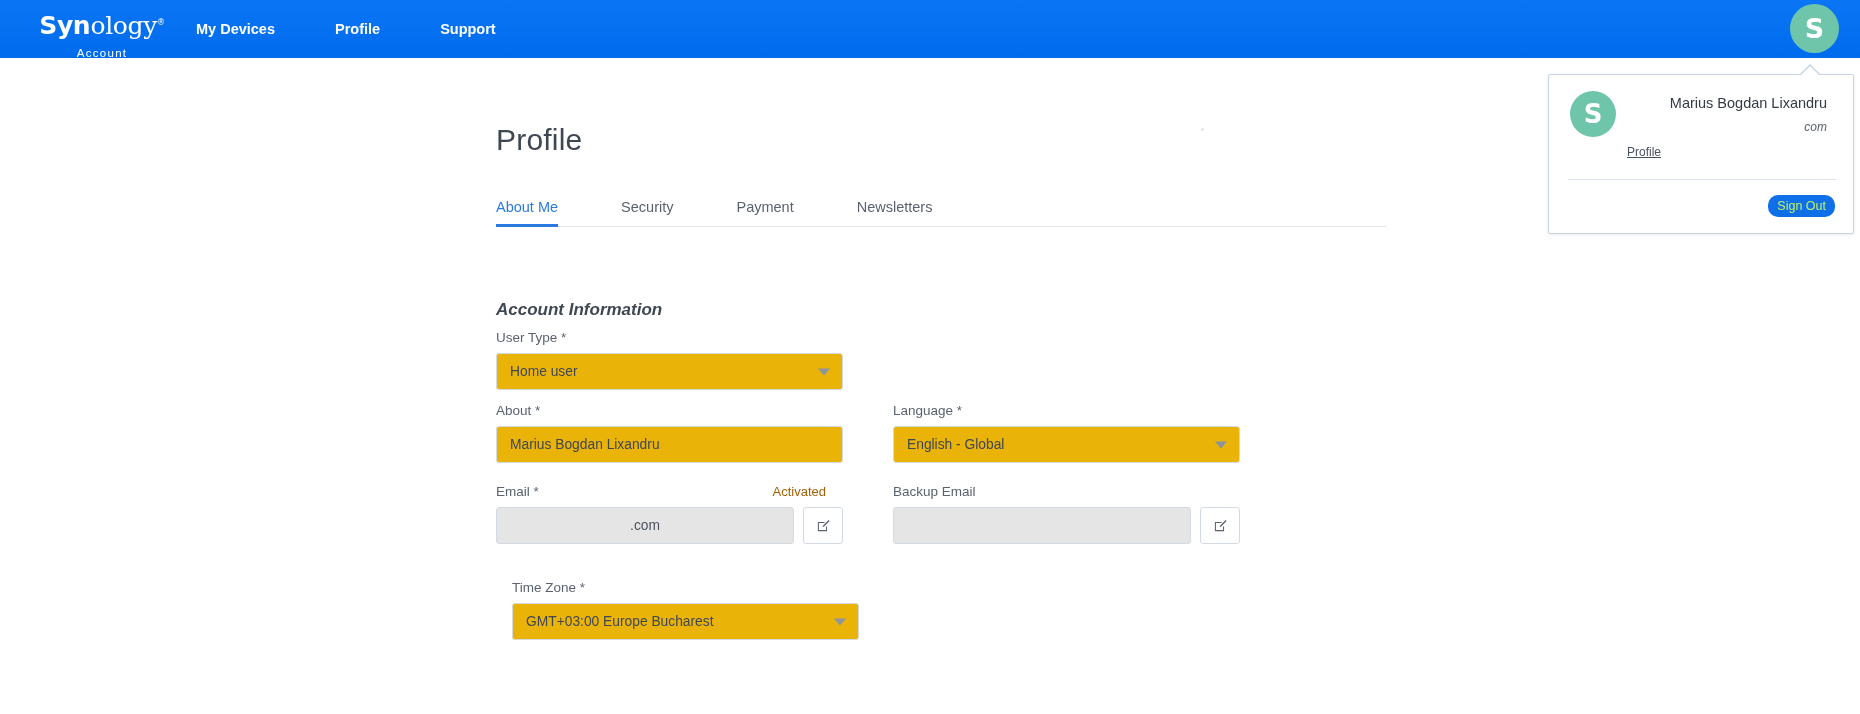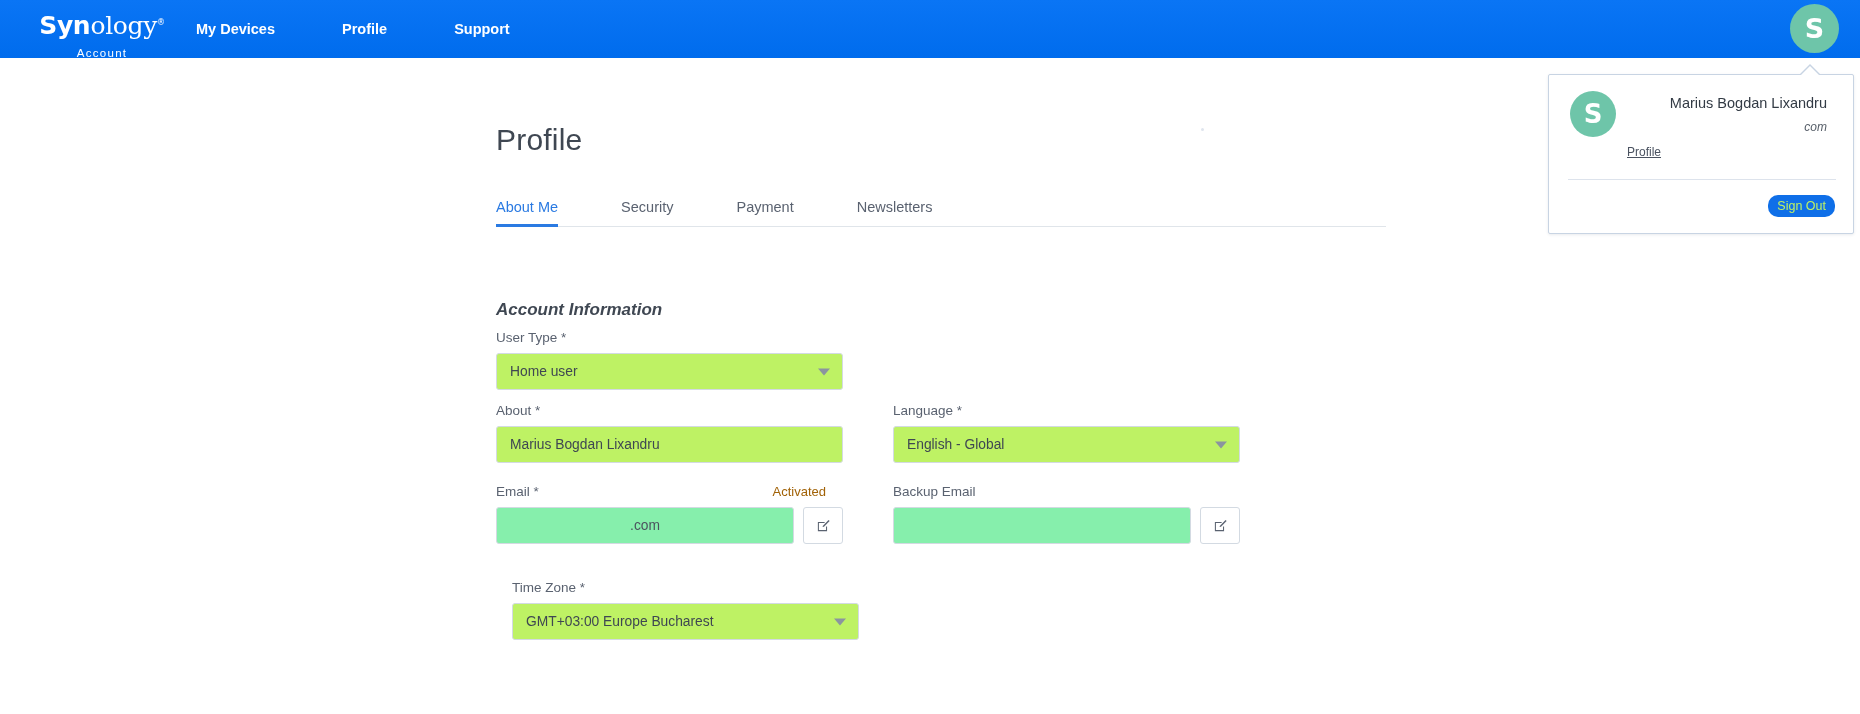--- a/index.html
+++ b/index.html
@@ -48,21 +48,21 @@
     margin-top: 10px;
     font-weight: 400;
   }
 
   .nav {
     position: absolute;
     left: 196px; top: 0;
     height: 58px;
     display: flex;
     align-items: center;
-    gap: 7px;
+    gap: 0;
   }
   .nav a {
     color: #ffffff;
     font-size: 14.5px;
     font-weight: 700;
     text-decoration: none;
     padding: 0 0;
     margin-right: 60px;
     white-space: nowrap;
     line-height: 58px;
@@ -253,21 +253,21 @@
     position: absolute;
     right: 17px; top: 0;
     font-size: 13px;
     color: #a16207;
   }
   .control {
     width: 100%;
     height: 37px;
     border: 1px solid #d3dae2;
     border-radius: 3px;
-    background: #bef264;
+    background: #eab308;
     font-size: 13.8px;
     color: #3f4752;
     padding: 0 13px;
     font-family: "Liberation Sans", sans-serif;
     outline: none;
     display: flex;
     align-items: center;
   }
   .control.select {
     position: relative;
@@ -277,21 +277,21 @@
   .select-arrow {
     position: absolute;
     right: 12px; top: 50%;
     transform: translateY(-50%);
     width: 0; height: 0;
     border-left: 6px solid transparent;
     border-right: 6px solid transparent;
     border-top: 7px solid #8b949f;
   }
   .control.readonly {
-    background: #86efac;
+    background: #e5e5e5;
     color: #4b535e;
     justify-content: center;
   }
   .input-group {
     display: flex;
     align-items: center;
     gap: 9px;
   }
   .input-group .control { flex: 1 1 auto; }
   .edit-btn {

